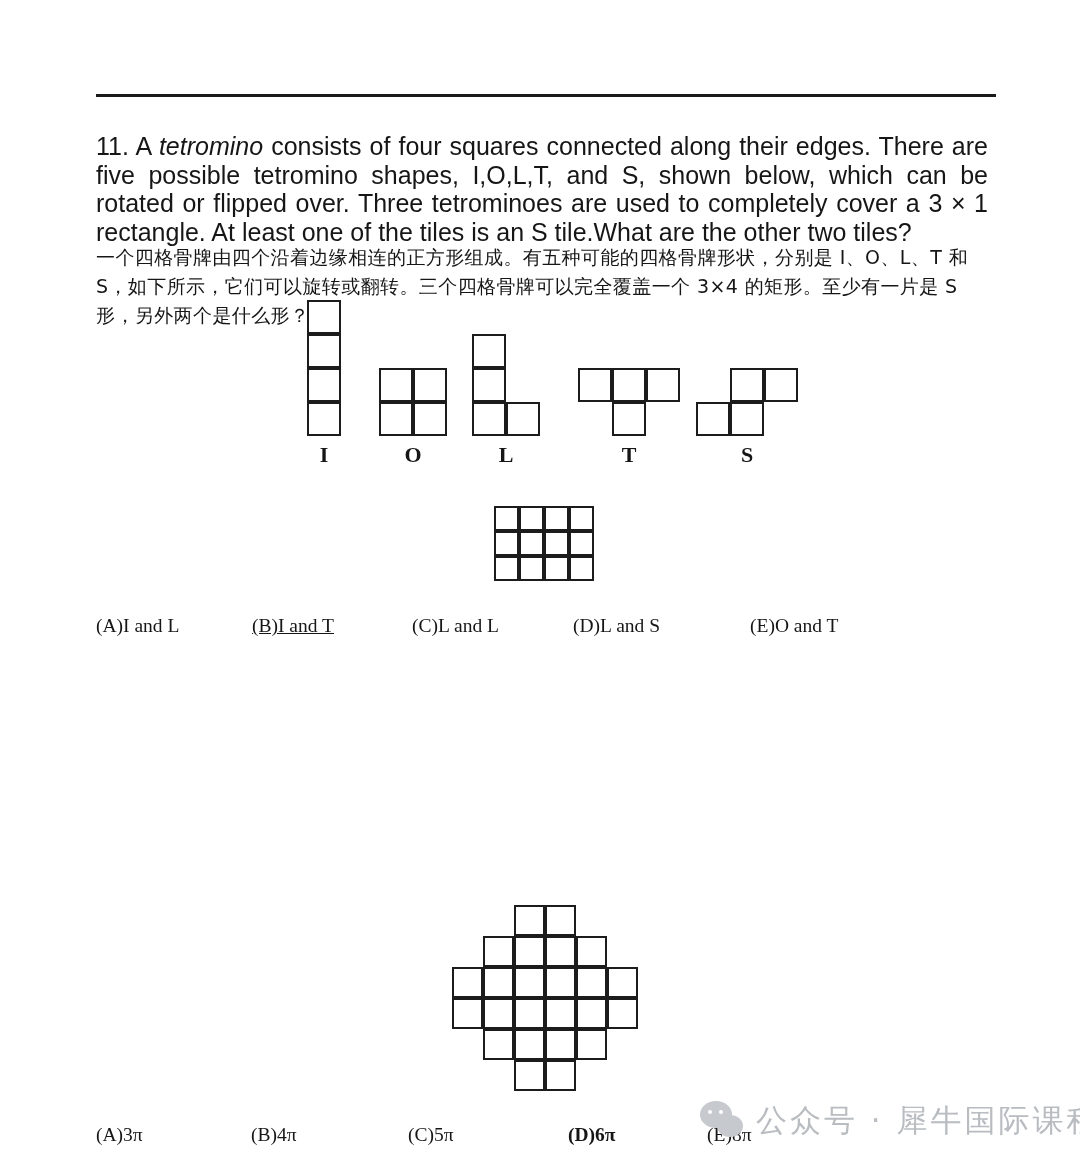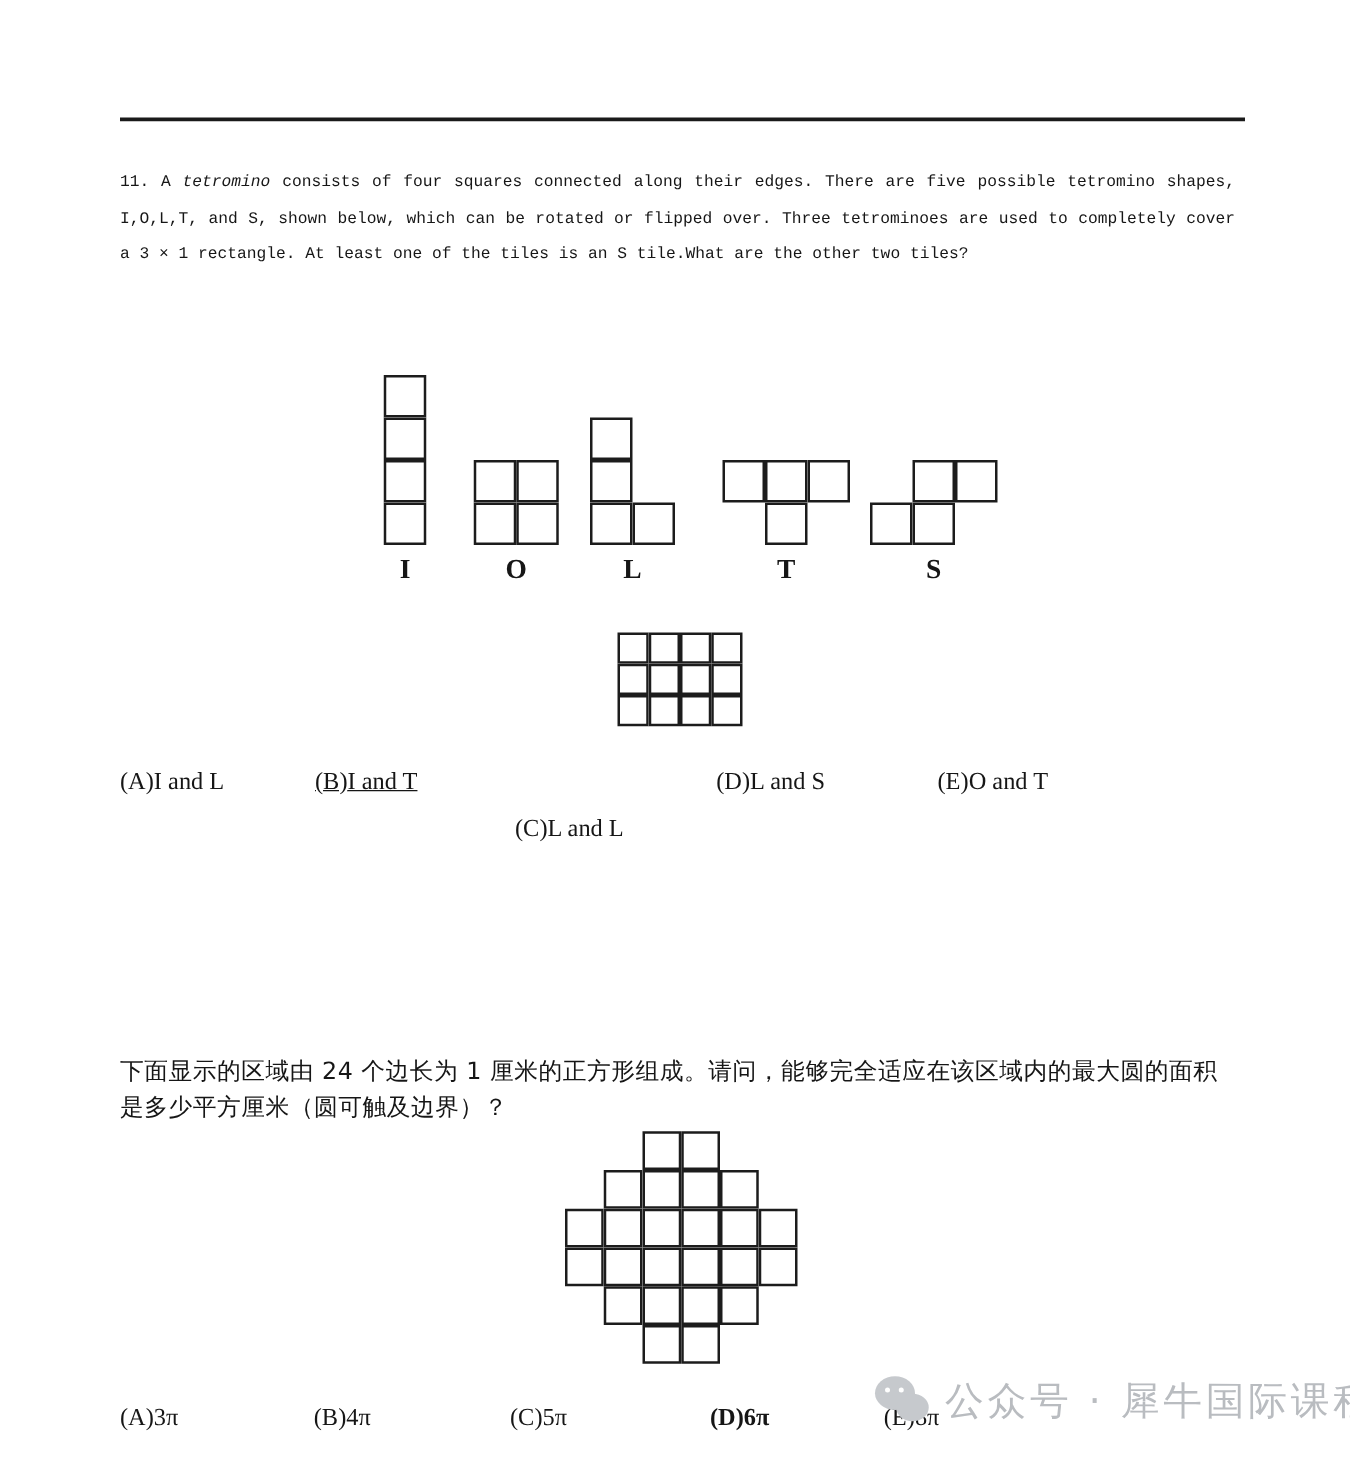--- a/index.html
+++ b/index.html
@@ -26,22 +26,22 @@
     left: 96px;
     top: 94px;
     width: 900px;
     height: 3px;
     background: #1a1a1a;
   }
 
   
   .para-en {
     position: absolute;
-    font-family: Liberation Mono, monospace;
-    font-size: 13px;
+    font-family: Liberation Sans, sans-serif;
+    font-size: 25px;
     line-height: 28.5px;
     text-align: justify;
     color: #161616;
   }
   .para-cn {
     position: absolute;
     font-family: "DejaVu Sans", "Liberation Sans", sans-serif;
     font-size: 19px;
     line-height: 29px;
     color: #161616;
@@ -142,20 +142,21 @@
 
 <div class="page">
 
   <div class="top-rule"></div>
 
   <div class="para-en" id="p11-en" style="left:96px; top:132px; width:892px;">
     <span>11.</span>
     <span>A </span><span class="it">tetromino</span><span> consists of four squares connected along their edges. There are five possible tetromino shapes, I,O,L,T, and S, shown below, which can be rotated or flipped over. Three tetrominoes are used to completely cover a 3 × 1 rectangle. At least one of the tiles is an S tile.What are the other two tiles?</span>
   </div>
 
+  <div class="para-cn" style="left:96px; top:243px; width:892px;">一个四格骨牌由四个沿着边缘相连的正方形组成。有五种可能的四格骨牌形状，分别是 I、O、L、T 和 S，如下所示，它们可以旋转或翻转。三个四格骨牌可以完全覆盖一个 3×4 的矩形。至少有一片是 S 形，另外两个是什么形？</div>
 
   <div class="figrow" style="top:330px;">
 
     <div class="shape" style="left:307px;">
       <div class="grid-cells" style="width:34px;height:136px;">
         <div class="cell" style="left:0px;top:0px;width:34px;height:34px;"></div>
         <div class="cell" style="left:0px;top:34px;width:34px;height:34px;"></div>
         <div class="cell" style="left:0px;top:68px;width:34px;height:34px;"></div>
         <div class="cell" style="left:0px;top:102px;width:34px;height:34px;"></div>
       </div>
@@ -219,33 +220,32 @@
     <div class="cell" style="left:75px;top:50px;width:25px;height:25px;"></div>
   </div>
 
   <div class="choices" style="left:96px; top:615px; width:892px;">
     <div class="choice" style="width:156px;">
       <span>(A)</span><span>I and L</span>
     </div>
     <div class="choice" style="width:160px;text-decoration:underline;">
       <span>(B)</span><span>I and T</span>
     </div>
-    <div class="choice" style="width:161px;margin-top:38px;">
+    <div class="choice" style="width:161px;">
       <span>(C)</span><span>L and L</span>
     </div>
     <div class="choice" style="width:177px;">
       <span>(D)</span><span>L and S</span>
     </div>
     <div class="choice">
       <span>(E)</span><span>O and T</span>
     </div>
   </div>
 
 
-  <div class="para-cn" style="left:96px; top:843px; width:892px;">下面显示的区域由 24 个边长为 1 厘米的正方形组成。请问，能够完全适应在该区域内的最大圆的面积是多少平方厘米（圆可触及边界）？</div>
 
   <div class="region" style="left:452px; top:905px; width:186px; height:186px;">
 
     <div class="cell" style="left:62px;top:0px;width:31px;height:31px;"></div>
     <div class="cell" style="left:93px;top:0px;width:31px;height:31px;"></div>
 
     <div class="cell" style="left:31px;top:31px;width:31px;height:31px;"></div>
     <div class="cell" style="left:62px;top:31px;width:31px;height:31px;"></div>
     <div class="cell" style="left:93px;top:31px;width:31px;height:31px;"></div>
     <div class="cell" style="left:124px;top:31px;width:31px;height:31px;"></div>

